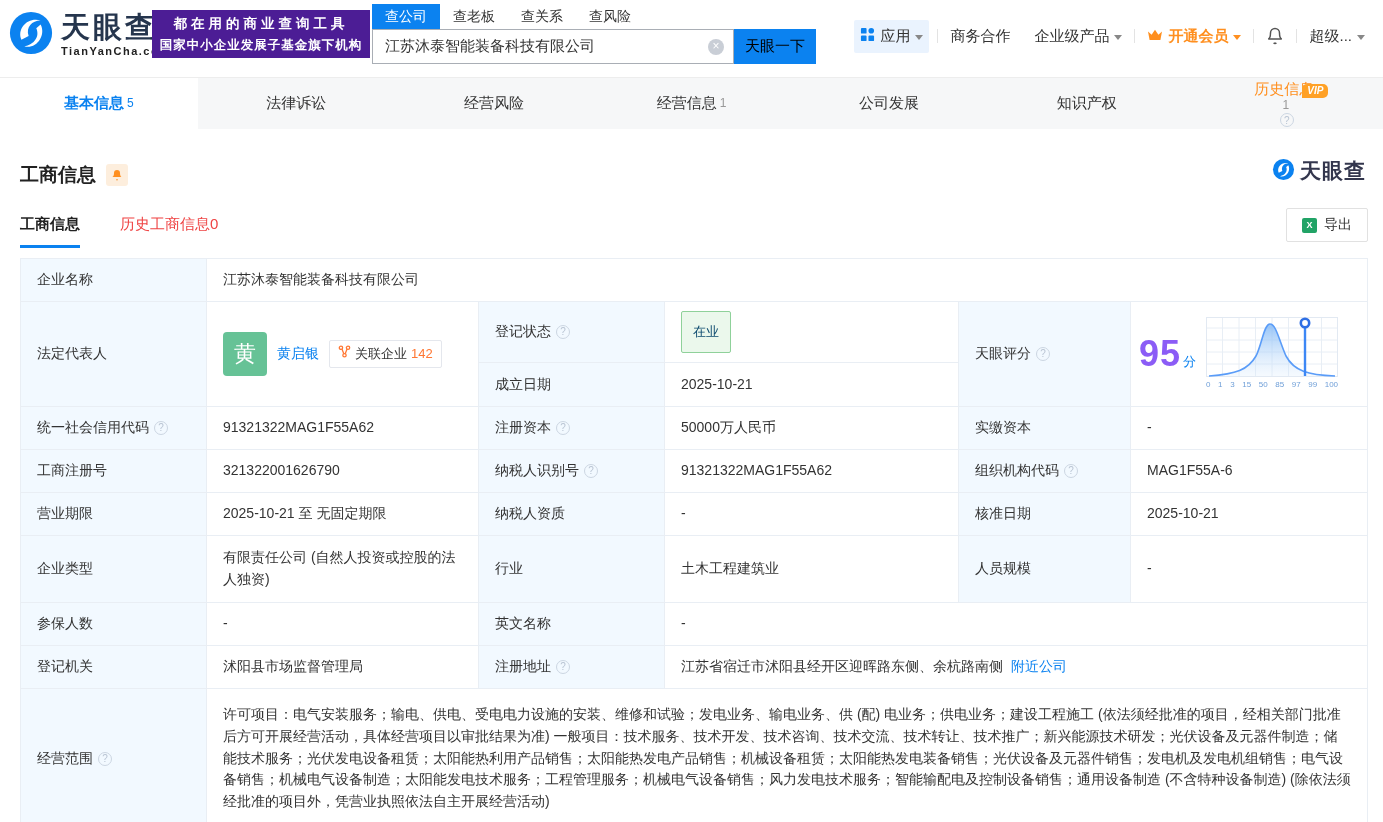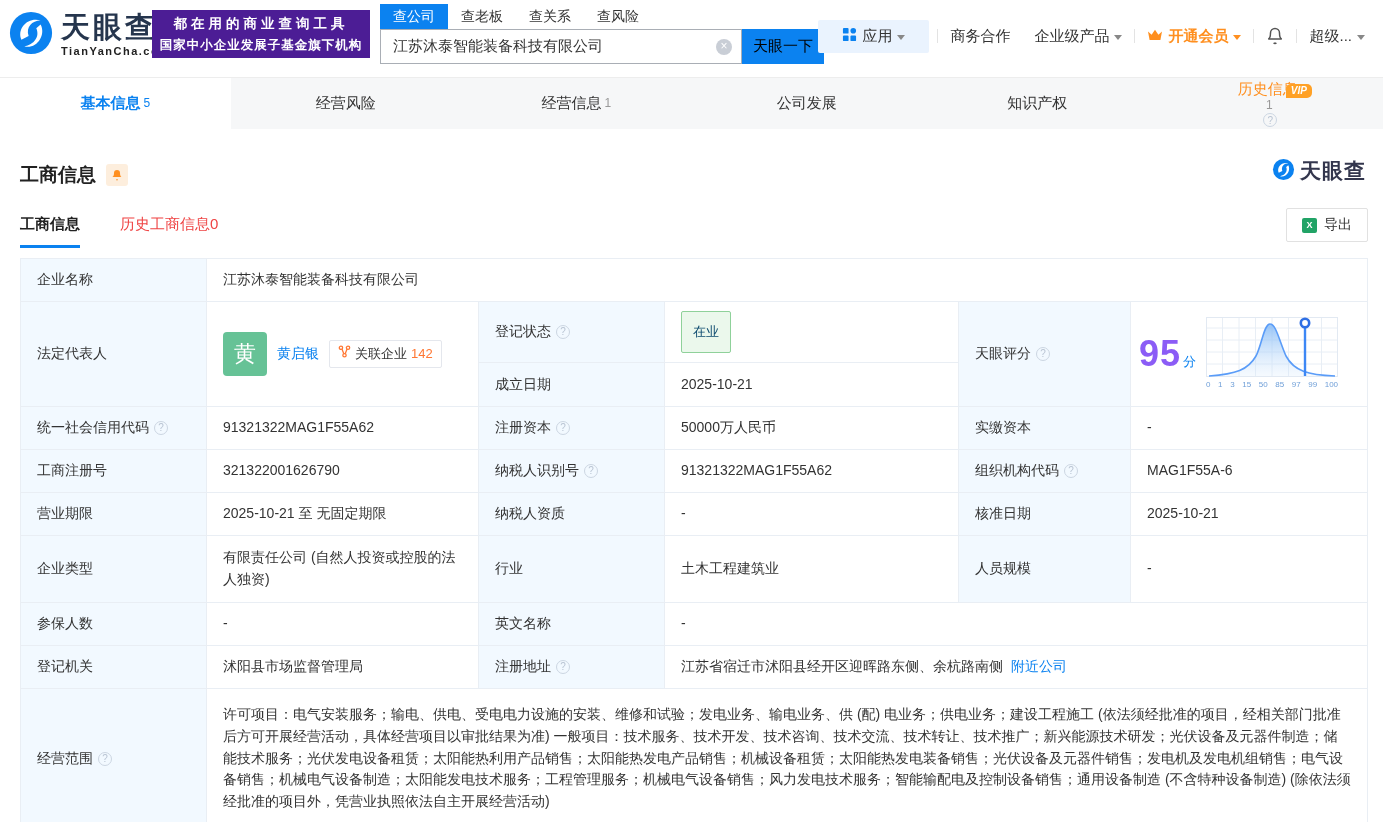--- a/index.html
+++ b/index.html
@@ -11,34 +11,34 @@
   
   .topbar { position:relative; height:77px; background:#fff; }
   .logo { position:absolute; left:8px; top:10px; display:flex; align-items:center; gap:7px; cursor:pointer; }
   .logo-text { display:flex; flex-direction:column; line-height:1; }
   .logo-cn { font-size:29px; font-weight:bold; color:#25354d; letter-spacing:3px; }
   .logo-en { font-size:11px; font-weight:bold; color:#222; letter-spacing:1.5px; margin-top:4px; }
   .promo { position:absolute; left:152px; top:10px; width:218px; height:48px; background:#4c1d95;
            color:#fff; display:flex; flex-direction:column; justify-content:center; align-items:center; gap:4px; }
   .promo-l1 { font-size:13.5px; font-weight:bold; letter-spacing:4px; }
   .promo-l2 { font-size:12.5px; font-weight:bold; letter-spacing:1px; }
-  .searchwrap { position:absolute; left:380px; top:4px; }
+  .searchwrap { position:absolute; left:372px; top:4px; }
   .stabs { display:flex; align-items:center; }
   .stab { padding:0 13px; height:25px; line-height:25px; font-size:14px; color:#333; cursor:pointer; }
   .stab.active { background:#0b82f0; color:#fff; }
   .srow { display:flex; }
   .sinput { position:relative; width:362px; height:35px; border:1px solid #a9aeb5; background:#fff; display:flex; align-items:center; }
   .sinput input { border:none; outline:none; width:320px; margin-left:10px; font-size:15px; color:#333; font-family:inherit; background:transparent; }
   .clear { position:absolute; right:9px; width:16px; height:16px; border-radius:50%; background:#c9ced6; color:#fff;
            display:flex; align-items:center; justify-content:center; font-size:12px; cursor:pointer; }
   .clear::before { content:"×"; margin-top:-1px; }
   .sbtn { width:82px; height:35px; background:#0b82f0; color:#000000; border:none; font-size:15px; cursor:pointer; font-family:inherit; }
   .hnav { position:absolute; right:6px; top:0; height:72px; display:flex; align-items:center; font-size:15px; color:#333; }
   .hitem { padding:0 12px; display:flex; align-items:center; gap:5px; cursor:pointer; white-space:nowrap; }
-  .apps { background:#eaf3fe; border-radius:2px; padding:7px 24px; margin-right:8px; }
+  .apps { background:#eaf3fe; border-radius:2px; padding:7px 6px; margin-right:8px; }
   .sep { width:1px; height:14px; background:#e3e3e3; }
   .caret { width:0; height:0; border-left:4px solid transparent; border-right:4px solid transparent; border-top:5px solid #888; margin-top:2px; }
   .caret.orange { border-top-color:#ff8f1f; }
   .viplink { color:#ff8f1f; font-weight:bold; }
   
   .tabbar { display:flex; height:52px; background:#f6f7f8; border-top:1px solid #ededed; }
   .tab { flex:1; display:flex; align-items:center; justify-content:center; font-size:15px; color:#333; position:relative; cursor:pointer; }
   .tab.active { background:#fff; color:#0b82f0; font-weight:bold; }
   .tab .cnt { font-size:12px; color:#999; margin-left:3px; position:relative; top:-1px; font-weight:normal; }
   .tab.active .cnt { color:#0b82f0; }
@@ -170,20 +170,23 @@
     </span>
   </nav>
 </header>
 
 <nav class="tabbar">
   <div class="tab active">
     <span>基本信息</span>
       <span class="cnt">5</span>
   </div>
   <div class="tab">
+    <span>法律诉讼</span>
+  </div>
+  <div class="tab">
     <span>经营风险</span>
   </div>
   <div class="tab">
     <span>经营信息</span>
       <span class="cnt">1</span>
   </div>
   <div class="tab">
     <span>公司发展</span>
   </div>
   <div class="tab">

